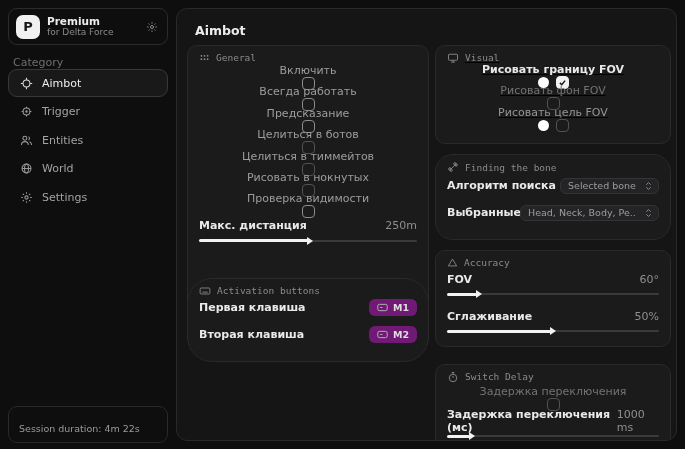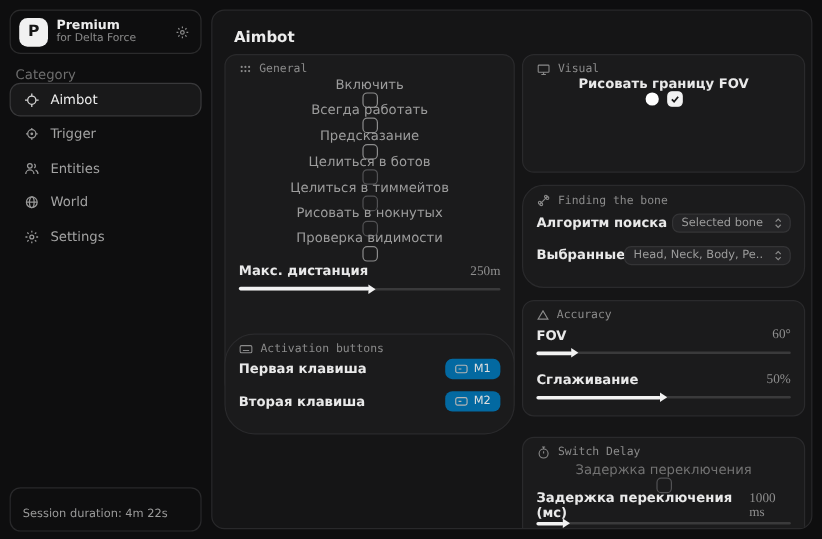--- a/index.html
+++ b/index.html
@@ -40,35 +40,35 @@
   .p-head .ic { display:flex; color:#8b8b8b; }
 
   .crow { height:21.4px; display:flex; align-items:center; justify-content:space-between;
     font-size:11px; color:#9d9d9d;flex-direction:column; }
   .cbx { width:13px; height:13px; border:1.3px solid #8c8c8c; border-radius:4px;
     flex-shrink:0; cursor:pointer; display:flex; align-items:center; justify-content:center; }
   .cbx.dim { border-color:#525254; }
   .cbx.checked { background:#f2f2f2; border-color:#f2f2f2; }
 
   .lab-strong { font-weight:bold; color:#e9e9e9; }
-  .val { font-size:11px; color:#8f8f8f;font-family:Liberation Serif, serif; }
+  .val { font-size:11px; color:#8f8f8f; }
 
   .slider-label { height:20px; margin-top:2px; display:flex; align-items:center;
     justify-content:space-between; font-size:11px; }
   .slider { position:relative; height:10px; cursor:pointer; }
   .slider .track { position:absolute; left:0; right:0; top:4px; height:2px;
     background:#3a3a3b; border-radius:2px; }
   .slider .fill { position:absolute; left:0; top:3.5px; height:3px;
     background:#f2f2f2; border-radius:2px; }
   .slider .thumb { position:absolute; right:-5px; top:-2.5px; width:0; height:0;
     border-left:6px solid #f2f2f2; border-top:4px solid transparent; border-bottom:4px solid transparent; }
 
   .key-row { height:26px; margin-top:1px; display:flex; align-items:center; justify-content:space-between; }
-  .key-pill { display:flex; align-items:center; gap:5px; background:#0369a1;
-    border-radius:6px; padding:3px 8px; font-size:9.5px; font-weight:normal;
+  .key-pill { display:flex; align-items:center; gap:5px; background:#701a75;
+    border-radius:6px; padding:3px 8px; font-size:9.5px; font-weight:bold;
     color:#dedede; cursor:pointer; }
   .key-pill .ic { display:flex; color:#b5b5b5; }
 
   .vrow-right { display:flex; align-items:center; gap:7px; }
   .swatch { width:11px; height:11px; border-radius:5.5px; background:#fff; cursor:pointer; }
 
   .sel-row { height:25px; margin-top:2px; display:flex; align-items:center; justify-content:space-between; }
   .sel-row .lbl { font-size:11px; font-weight:bold; color:#e9e9e9; white-space:nowrap;
     overflow:hidden; flex:1; }
   .select { flex-shrink:0; height:16px; background:#242426; border:1px solid #343436;
@@ -243,21 +243,21 @@
           <svg width="11" height="9" viewBox="0 0 14 10" fill="none" stroke="currentColor" stroke-width="1.2">
             <rect x="1" y="1" width="12" height="8" rx="2"></rect>
               <path d="M4 5h3"></path>
           </svg>
         </span>
         <span>M2</span>
       </span>
     </div>
   </div>
 
-  <div class="panel" style="left:258px; top:36px; width:236px; height:99px;">
+  <div class="panel" style="left:258px; top:36px; width:236px; height:99px;text-decoration:underline;">
     <div class="p-head">
       <span class="ic">
         <svg width="12" height="12" viewBox="0 0 16 16" fill="none" stroke="currentColor" stroke-width="1.2">
           <rect x="2" y="3" width="12" height="8" rx="1"></rect>
             <path d="M8 11v2.5M5.5 13.5h5"></path>
         </svg>
       </span>
       <span>Visual</span>
     </div>
     <div style="margin-top:3px;">
@@ -265,20 +265,33 @@
         <span class="lab-strong">Рисовать границу FOV</span>
         <span class="vrow-right">
           <span class="swatch"></span>
           <span class="cbx checked">
             <svg width="9" height="9" viewBox="0 0 12 12" fill="none" stroke="#1a1a1a" stroke-width="2">
               <path d="M2.5 6.5L5 9L9.5 3.5"></path>
             </svg>
           </span>
         </span>
       </div>
+      <div class="crow">
+        <span class="dimtxt">Рисовать фон FOV</span>
+        <span class="vrow-right">
+            <span class="cbx dim"></span>
+          </span>
+      </div>
+      <div class="crow">
+        <span style="color:#959595;">Рисовать цель FOV</span>
+        <span class="vrow-right">
+          <span class="swatch"></span>
+          <span class="cbx dim"></span>
+        </span>
+      </div>
     </div>
   </div>
 
   <div class="panel" style="left:258px; top:145px; width:236px; height:86px;border-radius:18px;">
     <div class="p-head" style="padding-top:10px;">
       <span class="ic">
         <svg width="12" height="12" viewBox="0 0 16 16" fill="none" stroke="currentColor" stroke-width="1.2">
           <path d="M5 11l6-6"></path>
           <circle cx="3.8" cy="10.6" r="1.6"></circle>
             <circle cx="5.4" cy="12.2" r="1.6"></circle>

